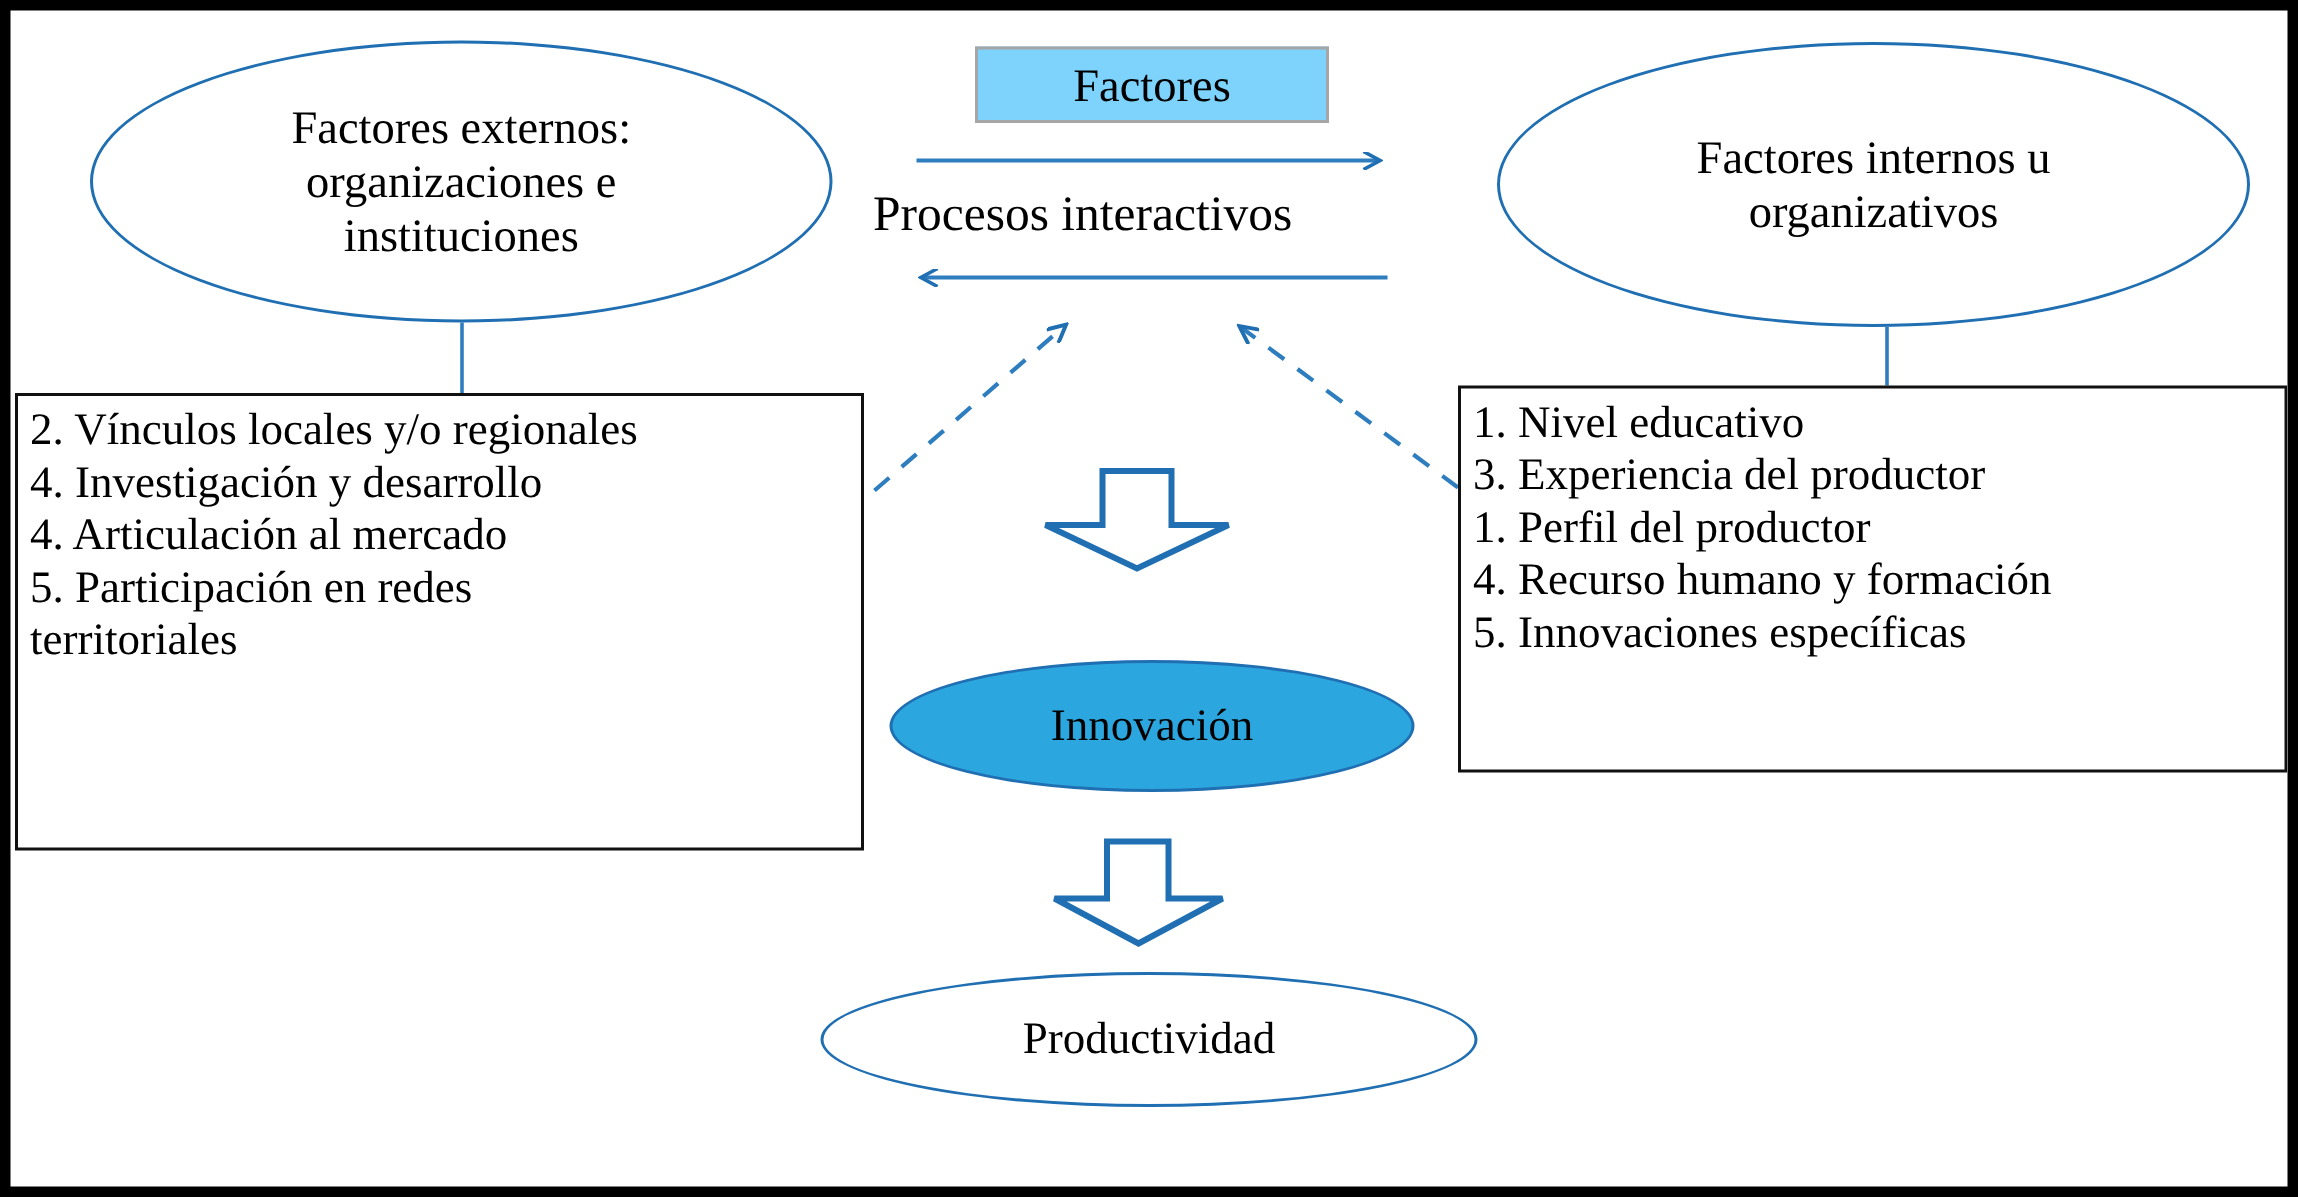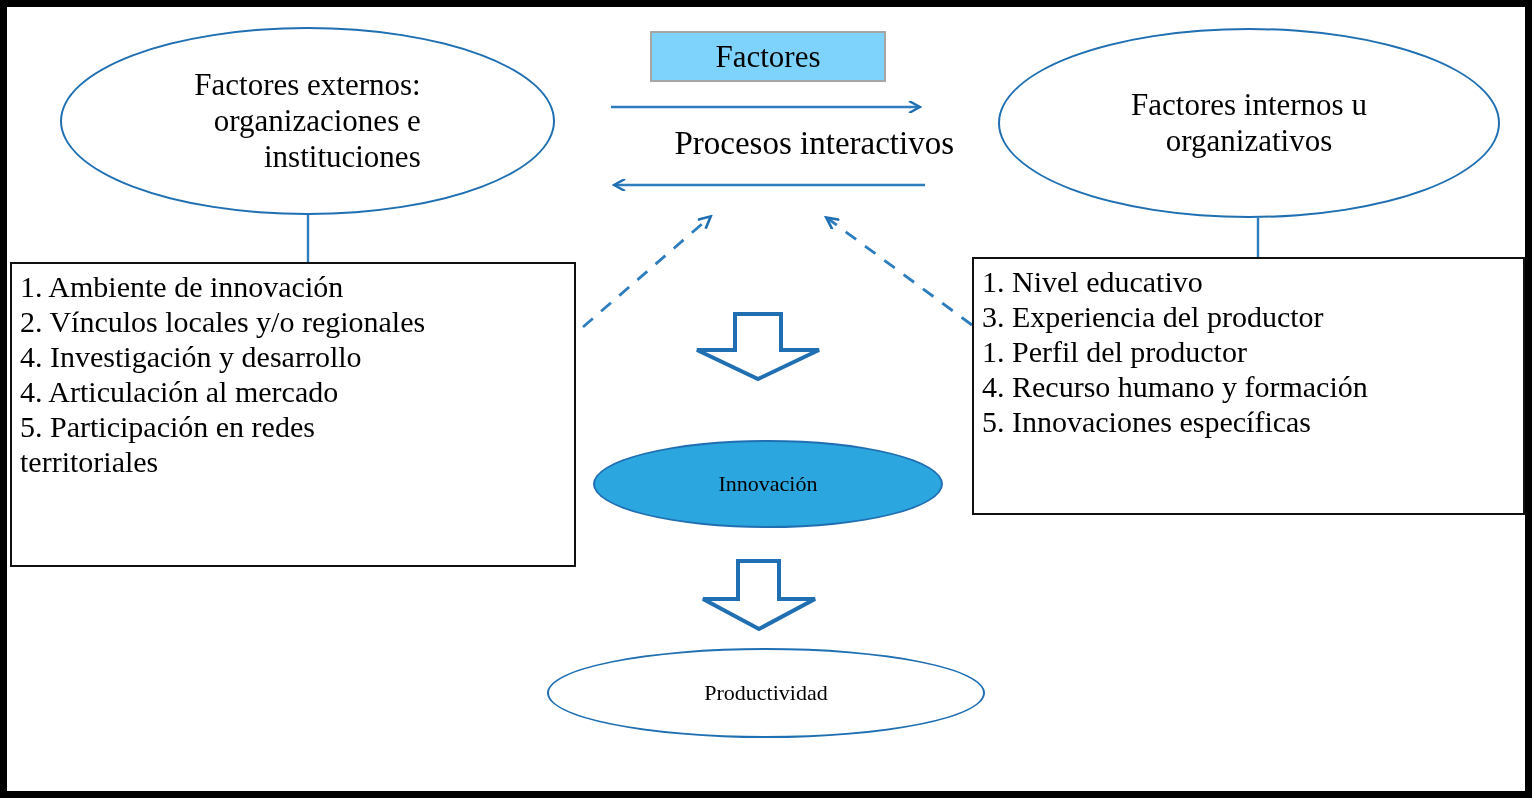--- a/index.html
+++ b/index.html
@@ -39,21 +39,21 @@
     justify-content: center;
     text-align: center;
     box-sizing: border-box;
   }
   .ellipse-text {
     font-size: 31px;
     line-height: 1.17;
     color: #000000;
     padding: 0 26px;
   }
-  .ellipse-text.small { font-size: 22px; }
+  .ellipse-text.small { font-size: 30px; }
 
   
   .list-box {
     border: 2.5px solid #111111;
     background: #ffffff;
     box-sizing: border-box;
     padding: 6px 4px 6px 8px;
   }
   .list-line {
     font-size: 30px;
@@ -74,21 +74,21 @@
   .factores-box span {
     font-size: 31px;
     color: #000000;
   }
 
   
   .center-label {
     font-size: 33px;
     color: #000000;
     white-space: nowrap;
-    text-align: right;
+    text-align: left;
   }
 
   
   #overlay {
     position: absolute;
     left: 0; top: 0;
     width: 1518px;
     height: 784px;
     pointer-events: none;
   }
@@ -121,21 +121,21 @@
 
     <line x1="576" y1="320" x2="703" y2="210" stroke="#2E7DBE" stroke-width="2.8" stroke-dasharray="13 11" marker-end="url(#openArrowDash)"></line>
 
     <line x1="965" y1="318" x2="820" y2="211" stroke="#2E7DBE" stroke-width="2.8" stroke-dasharray="13 11" marker-end="url(#openArrowDash)"></line>
 
     <path d="M728,307 L774,307 L774,343 L812,343 L751,372 L690,343 L728,343 Z" fill="#ffffff" stroke="#1F6FB2" stroke-width="4"></path>
 
     <path d="M731,554 L772,554 L772,592 L808,592 L752,622 L696,592 L731,592 Z" fill="#ffffff" stroke="#1F6FB2" stroke-width="4"></path>
   </svg>
 
-  <div class="abs ellipse-outline" style="left:53px; top:20px; width:495px; height:188px;text-align:right;">
+  <div class="abs ellipse-outline" style="left:53px; top:20px; width:495px; height:188px;">
     <div class="ellipse-text">
       <span>Factores externos:</span><br>
       <span>organizaciones e</span><br>
       <span>instituciones</span>
     </div>
   </div>
 
   <div class="abs ellipse-outline" style="left:991px; top:21px; width:502px; height:190px;align-items:center;">
     <div class="ellipse-text">
       <span>Factores internos u</span><br>
@@ -145,21 +145,20 @@
 
   <div class="abs factores-box" style="left:643px; top:24px; width:236px; height:51px;">
     <span>Factores</span>
   </div>
 
   <div class="abs center-label" style="left:575px; top:118px; width:372px;">
     <span>Procesos interactivos</span>
   </div>
 
   <div class="abs list-box" style="left:3px; top:255px; width:566px; height:305px;">
-    <div class="list-line">1. Ambiente de innovación</div>
     <div class="list-line">2. Vínculos locales y/o regionales</div>
     <div class="list-line">4. Investigación y desarrollo</div>
     <div class="list-line">4. Articulación al mercado</div>
     <div class="list-line">5. Participación en redes</div>
     <div class="list-line">territoriales</div>
   </div>
 
   <div class="abs list-box" style="left:965px; top:250px; width:553px; height:258px;">
     <div class="list-line">1. Nivel educativo</div>
     <div class="list-line">3. Experiencia del productor</div>

